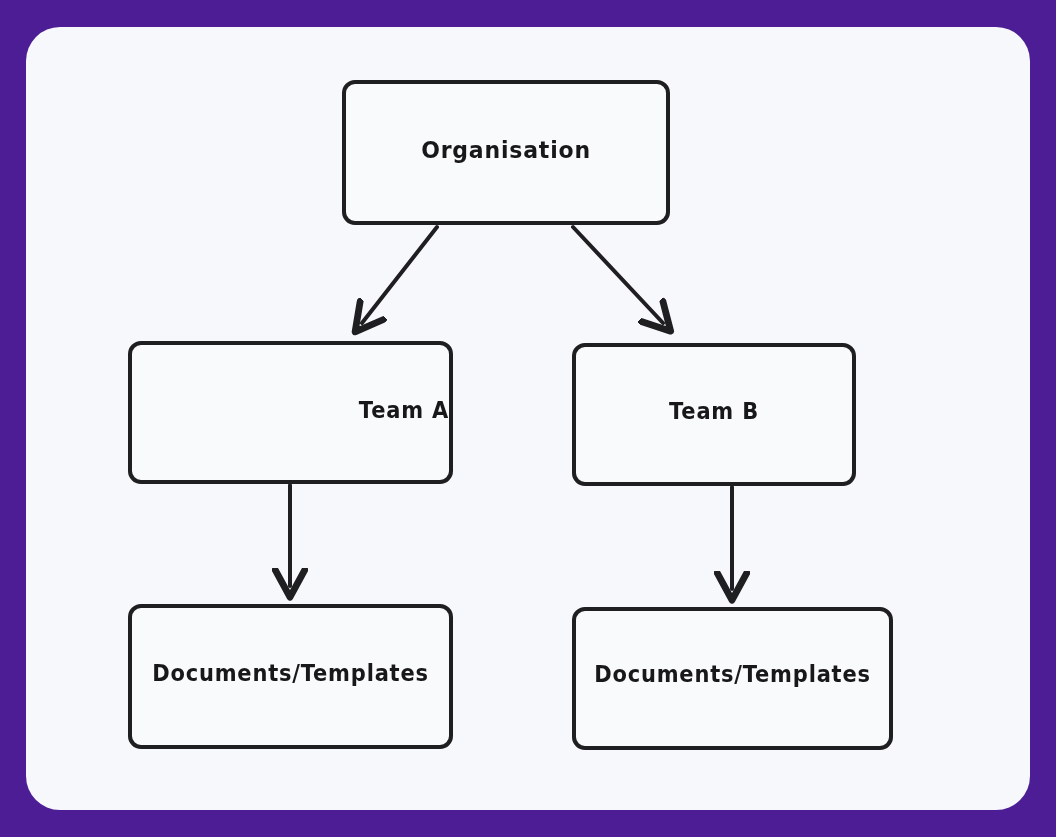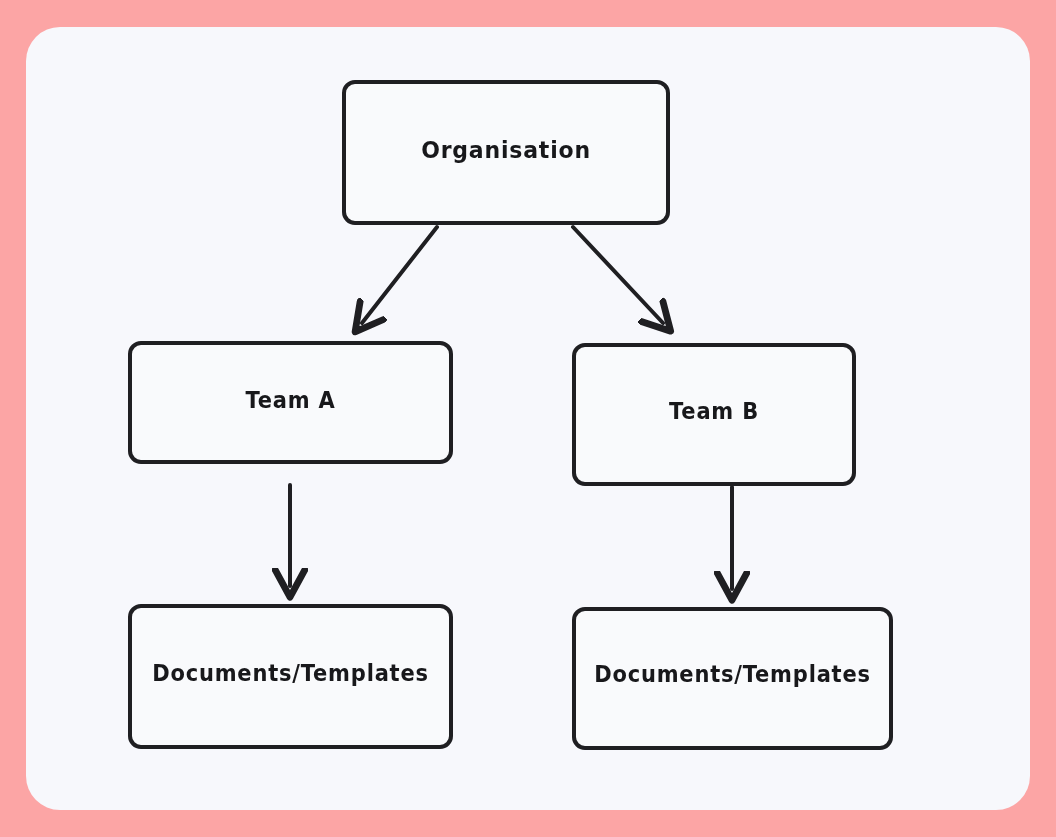--- a/index.html
+++ b/index.html
@@ -11,21 +11,21 @@
     width: 1056px;
     height: 837px;
     overflow: hidden;
     font-family: "DejaVu Sans", sans-serif;
   }
 
   #canvas-root {
     position: relative;
     width: 1056px;
     height: 837px;
-    background: #fca5a5;
+    background: #4c1d95;
   }
 
   #diagram-card {
     position: absolute;
     left: 26px;
     top: 27px;
     width: 1004px;
     height: 783px;
     background: #f7f8fc;
     border-radius: 34px;
@@ -71,21 +71,22 @@
   }
   #node-organisation .node-label {
     font-size: 22px;
     transform: translateY(-2px) scaleY(1.06);
   }
 
   #node-team-a {
     left: 102px;
     top: 314px;
     width: 325px;
-    height: 123px;
+    height: 143px;
+    justify-content: flex-end;
   }
   #node-team-a .node-label {
     transform: translateY(-2px) scaleY(1.06);
   }
 
   #node-team-b {
     left: 546px;
     top: 316px;
     width: 284px;
     height: 143px;

